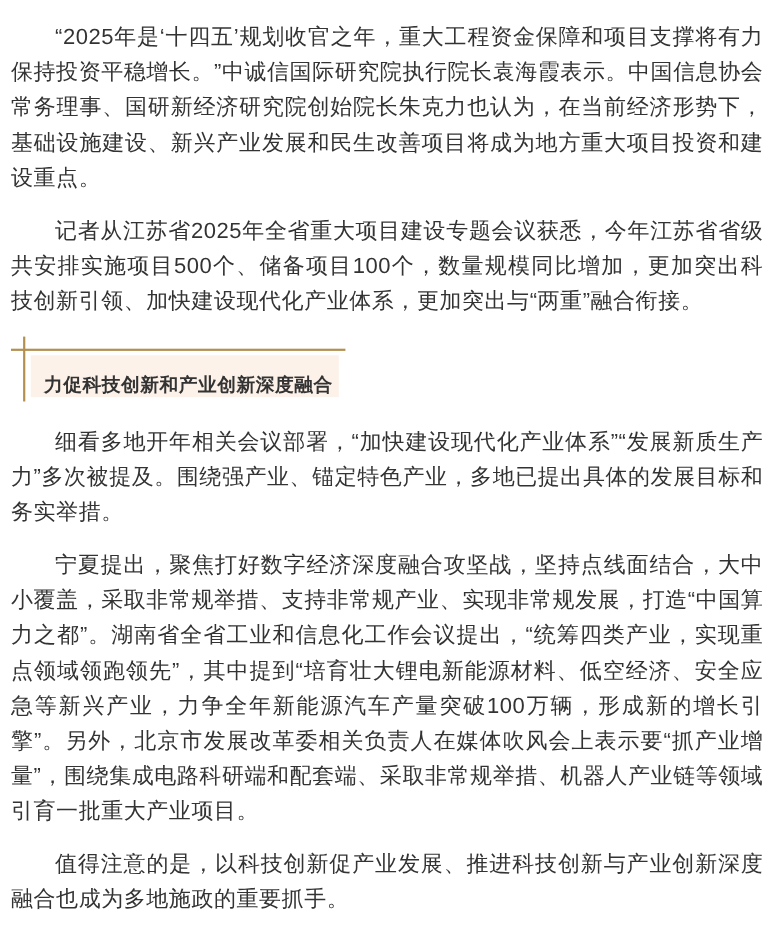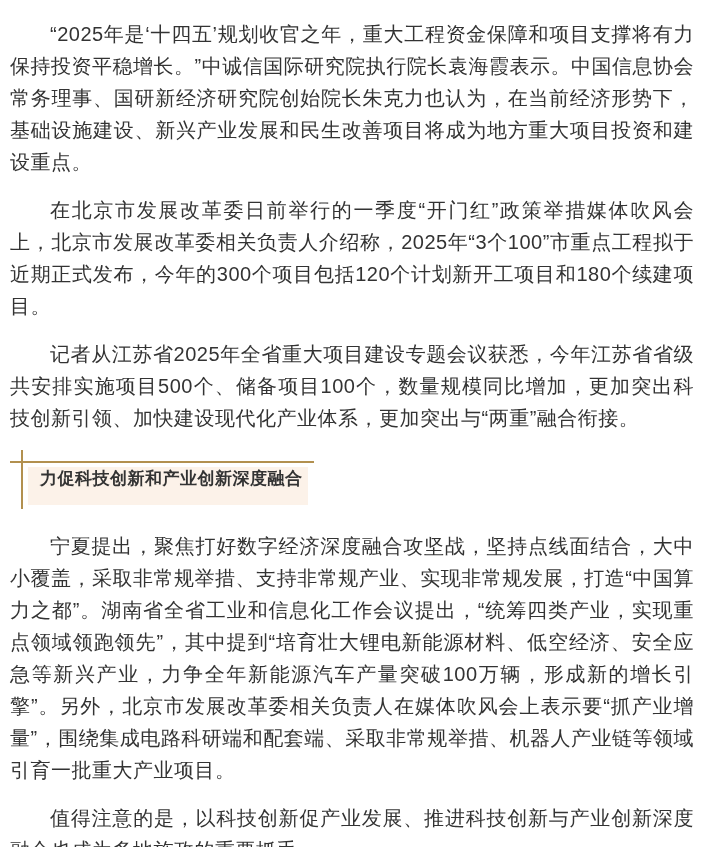--- a/index.html
+++ b/index.html
@@ -54,48 +54,48 @@
     background: var(--accent-color);
   }
   .section-heading .heading-box {
     position: absolute;
     left: 18px;
     top: 17px;
     width: 280px;
     height: 38px;
     background: var(--heading-bg-color);
     display: flex;
-    align-items: flex-start;
+    align-items: flex-end;
     padding-left: 12px;
   }
   .section-heading .heading-text {
     font-size: 17px;
     font-weight: bold;
     color: var(--text-color);
     letter-spacing: 0.5px;
     white-space: nowrap;
   }
 </style>
 </head>
 <body>
 
 <div class="page">
 
   <p class="body-para">“2025年是‘十四五’规划收官之年，重大工程资金保障和项目支撑将有力保持投资平稳增长。”中诚信国际研究院执行院长袁海霞表示。中国信息协会常务理事、国研新经济研究院创始院长朱克力也认为，在当前经济形势下，基础设施建设、新兴产业发展和民生改善项目将成为地方重大项目投资和建设重点。</p>
 
-  <p class="body-para">在北京市发展改革委日前举行的一季度“开门红”政策举措媒体吹风会上，北京市发展改革委相关负责人介绍称，2025年“3个100”市重点工程拟于近期正式发布，今年的300个项目包括120个计划新开工项目和180个续建项目。</p>
 
   <p class="body-para">记者从江苏省2025年全省重大项目建设专题会议获悉，今年江苏省省级共安排实施项目500个、储备项目100个，数量规模同比增加，更加突出科技创新引领、加快建设现代化产业体系，更加突出与“两重”融合衔接。</p>
 
   <div class="section-heading">
     <span class="vline"></span>
     <span class="hline"></span>
     <div class="heading-box">
       <span class="heading-text">力促科技创新和产业创新深度融合</span>
     </div>
   </div>
 
+  <p class="body-para">细看多地开年相关会议部署，“加快建设现代化产业体系”“发展新质生产力”多次被提及。围绕强产业、锚定特色产业，多地已提出具体的发展目标和务实举措。</p>
 
   <p class="body-para">宁夏提出，聚焦打好数字经济深度融合攻坚战，坚持点线面结合，大中小覆盖，采取非常规举措、支持非常规产业、实现非常规发展，打造“中国算力之都”。湖南省全省工业和信息化工作会议提出，“统筹四类产业，实现重点领域领跑领先”，其中提到“培育壮大锂电新能源材料、低空经济、安全应急等新兴产业，力争全年新能源汽车产量突破100万辆，形成新的增长引擎”。另外，北京市发展改革委相关负责人在媒体吹风会上表示要“抓产业增量”，围绕集成电路科研端和配套端、采取非常规举措、机器人产业链等领域引育一批重大产业项目。</p>
 
   <p class="body-para">值得注意的是，以科技创新促产业发展、推进科技创新与产业创新深度融合也成为多地施政的重要抓手。</p>
 
 </div>
 
 </body></html>

